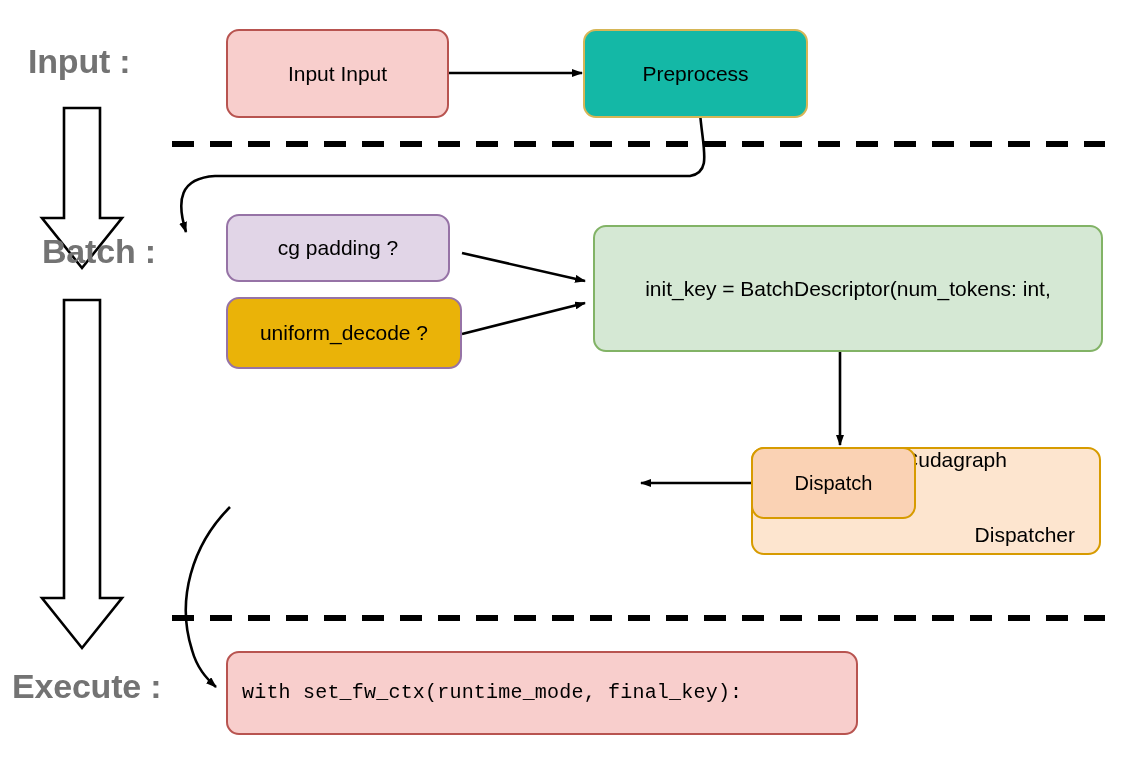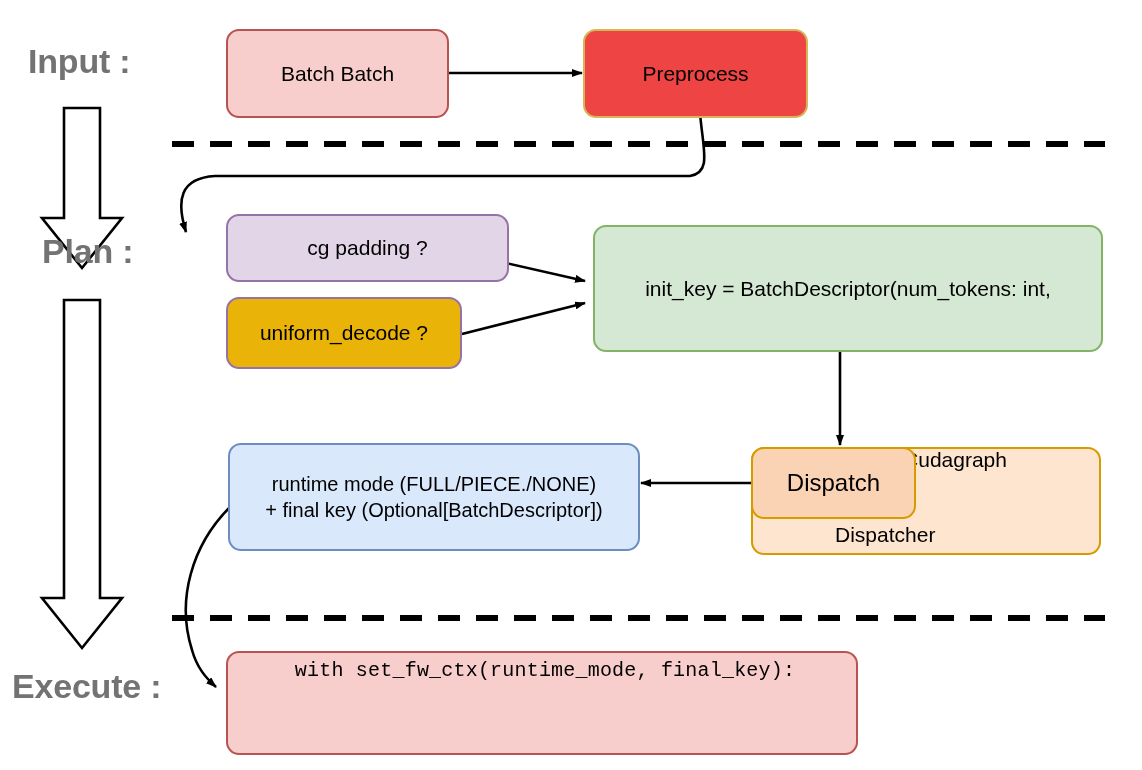--- a/index.html
+++ b/index.html
@@ -93,54 +93,50 @@
     <line x1="752" y1="483" x2="641" y2="483" stroke="#000000" stroke-width="2.6" marker-end="url(#arrowhead)"></line>
 
     <path d="M 230 507 C 192 545 176 600 192 650 C 197 668 206 678 216 687" fill="none" stroke="#000000" stroke-width="2.6" marker-end="url(#arrowhead)"></path>
 
     <polygon points="64,108 100,108 100,218 122,218 82,268 42,218 64,218" fill="#ffffff" stroke="#000000" stroke-width="2.6" stroke-linejoin="miter"></polygon>
 
     <polygon points="64,300 100,300 100,598 122,598 82,648 42,598 64,598" fill="#ffffff" stroke="#000000" stroke-width="2.6" stroke-linejoin="miter"></polygon>
   </svg>
 
   <div class="stage-label" style="left:28px; top:42px;">Input :</div>
-  <div class="stage-label" style="left:42px; top:232px;">Plan :</div>
+  <div class="stage-label" style="left:42px; top:232px;">Batch :</div>
   <div class="stage-label" style="left:12px; top:667px;">Execute :</div>
 
   <div class="node" style="left:226px; top:29px; width:223px; height:89px; background:#f8cecc; border-color:#b85450;">
-    <span class="node-text">Batch Batch</span>
+    <span class="node-text">Input Input</span>
   </div>
 
-  <div class="node" style="left:583px; top:29px; width:225px; height:89px; background:#ef4444; border-color:#d6b656;">
+  <div class="node" style="left:583px; top:29px; width:225px; height:89px; background:#14b8a6; border-color:#d6b656;">
     <span class="node-text">Preprocess</span>
   </div>
 
-  <div class="node" style="left:226px; top:214px; width:283px; height:68px; background:#e1d5e7; border-color:#9673a6;">
+  <div class="node" style="left:226px; top:214px; width:224px; height:68px; background:#e1d5e7; border-color:#9673a6;">
     <span class="node-text">cg padding ?</span>
   </div>
 
   <div class="node" style="left:226px; top:297px; width:236px; height:72px; background:#eab308; border-color:#9673a6;">
     <span class="node-text">uniform_decode ?</span>
   </div>
 
   <div class="node" style="left:593px; top:225px; width:510px; height:127px; background:#d5e8d4; border-color:#82b366; flex-direction:column;">
     <span class="node-text">init_key = BatchDescriptor(num_tokens: int,</span>
   </div>
 
   <div class="node node-outer-dispatcher" style="left:751px; top:447px; width:350px; height:108px; background:#fde5cf; border-color:#d79b00; flex-direction:column; align-items:flex-end;">
     <span class="node-text" style="width:240px; text-align:center;">Cudagraph</span>
-    <span class="node-text" style="width:240px; text-align:left;margin-top:48px;">Dispatcher</span>
+    <span class="node-text" style="width:240px; text-align:right;margin-top:48px;">Dispatcher</span>
   </div>
 
-  <div class="node" style="left:751px; top:447px; width:165px; height:72px; background:#fad2b4; border-color:#d79b00; font-size:24px;">
+  <div class="node" style="left:751px; top:447px; width:165px; height:72px; background:#fad2b4; border-color:#d79b00; font-size:20px;">
     <span class="node-text">Dispatch</span>
   </div>
 
-  <div class="node" style="left:228px; top:443px; width:412px; height:108px; background:#dae8fc; border-color:#6c8ebf; flex-direction:column; font-size:20px;">
-    <span class="node-text">runtime mode (FULL/PIECE./NONE)</span>
-    <span class="node-text">+ final key (Optional[BatchDescriptor])</span>
-  </div>
 
-  <div class="node code" style="left:226px; top:651px; width:632px; height:104px; background:#f8cecc; border-color:#b85450; flex-direction:row; align-items:flex-start; justify-content:center;">
+  <div class="node code" style="left:226px; top:651px; width:632px; height:84px; background:#f8cecc; border-color:#b85450; flex-direction:column; align-items:flex-start; justify-content:center;">
     <span class="node-text">with set_fw_ctx(runtime_mode, final_key):</span>
   </div>
 
 </div>
 
 </body></html>

